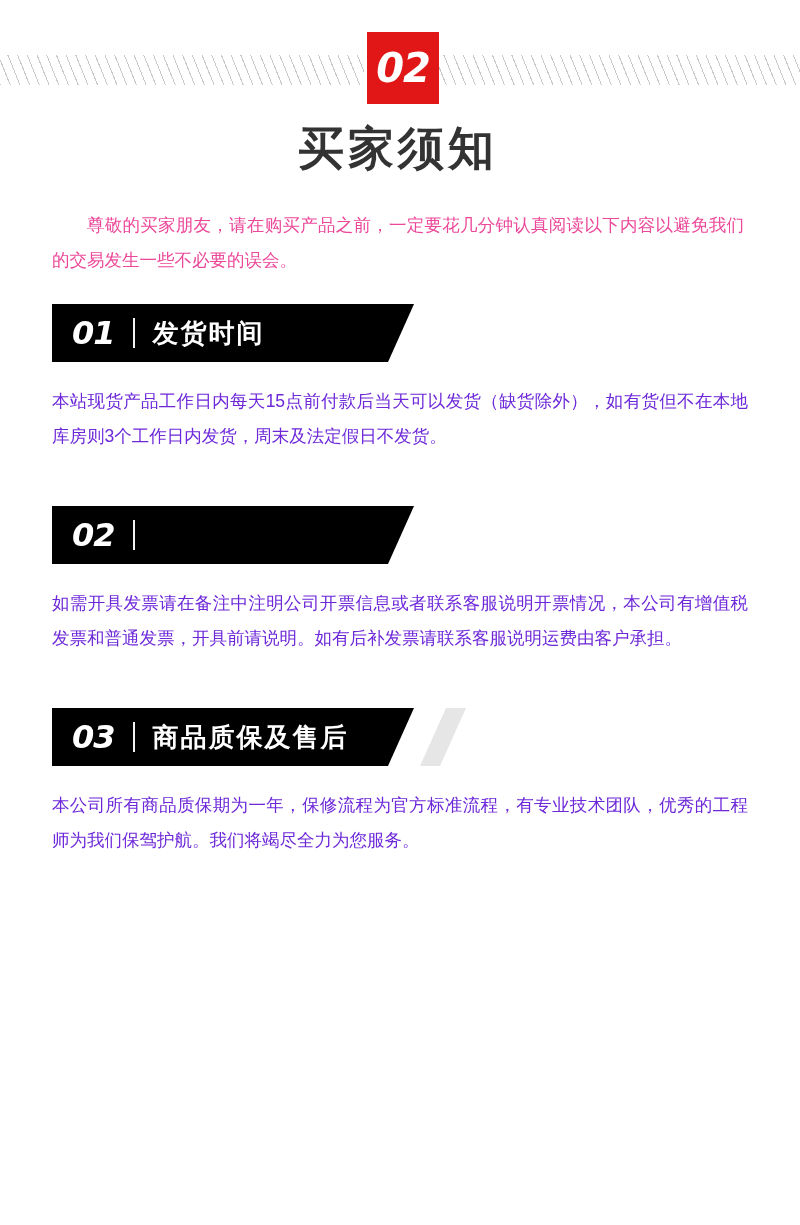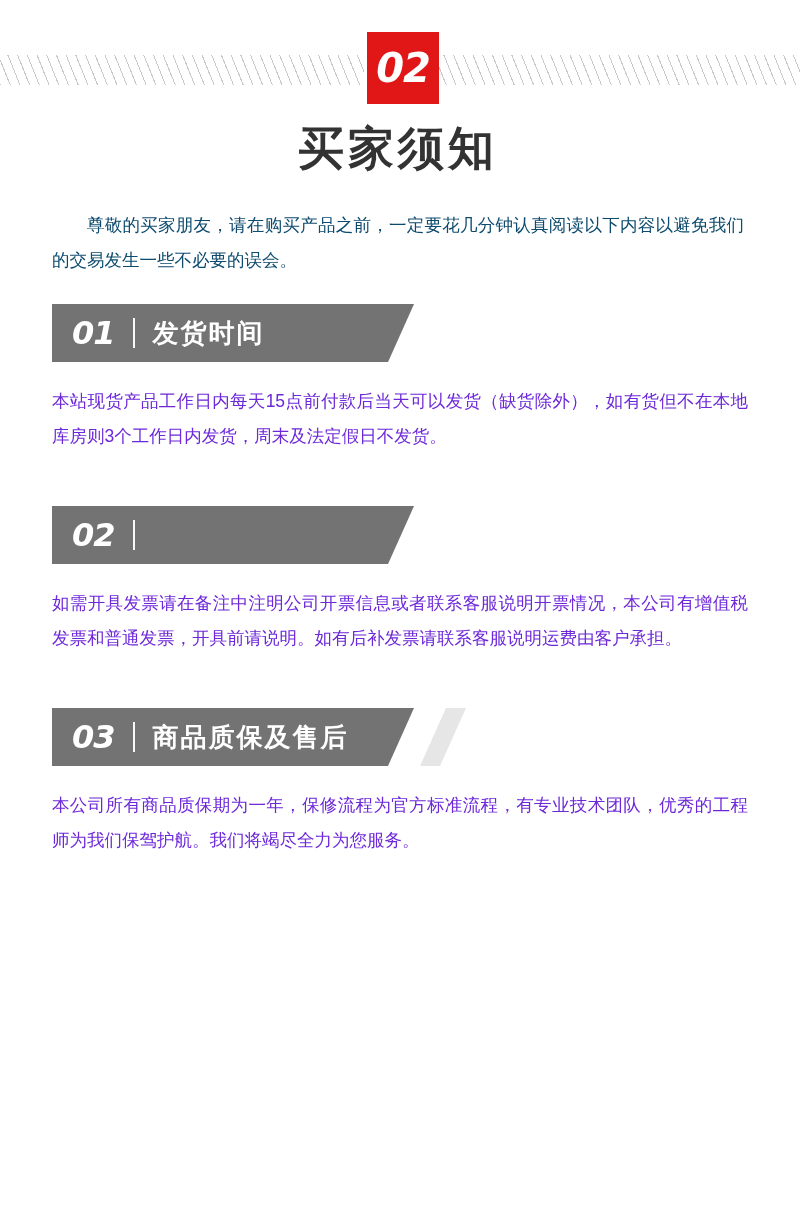--- a/index.html
+++ b/index.html
@@ -77,42 +77,42 @@
 
   
   .intro {
     margin-top: 78px;
     padding: 0 56px 0 52px;
   }
   .intro p {
     margin: 0 0 26px 0;
     font-size: 17.5px;
     line-height: 2.0;
-    color: #0c4a6e;
+    color: #ec4899;
     text-indent: 2em;
     text-align: justify;
   }
 
   
   .section {
     padding: 0 52px 0 52px;
   }
   .section + .section { margin-top: 52px; }
 
   .banner-wrap {
     position: relative;
     height: 58px;
     margin-bottom: 22px;
   }
   .banner {
     position: relative;
     display: inline-flex;
     align-items: center;
     height: 58px;
-    background: #737373;
+    background: #000000;
     padding: 0 42px 0 20px;
     
     clip-path: polygon(0 0, 100% 0, calc(100% - 26px) 100%, 0 100%);
     min-width: 300px;
   }
   .banner .num {
     color: #ffffff;
     font-size: 32px;
     font-weight: bold;
     font-style: italic;

